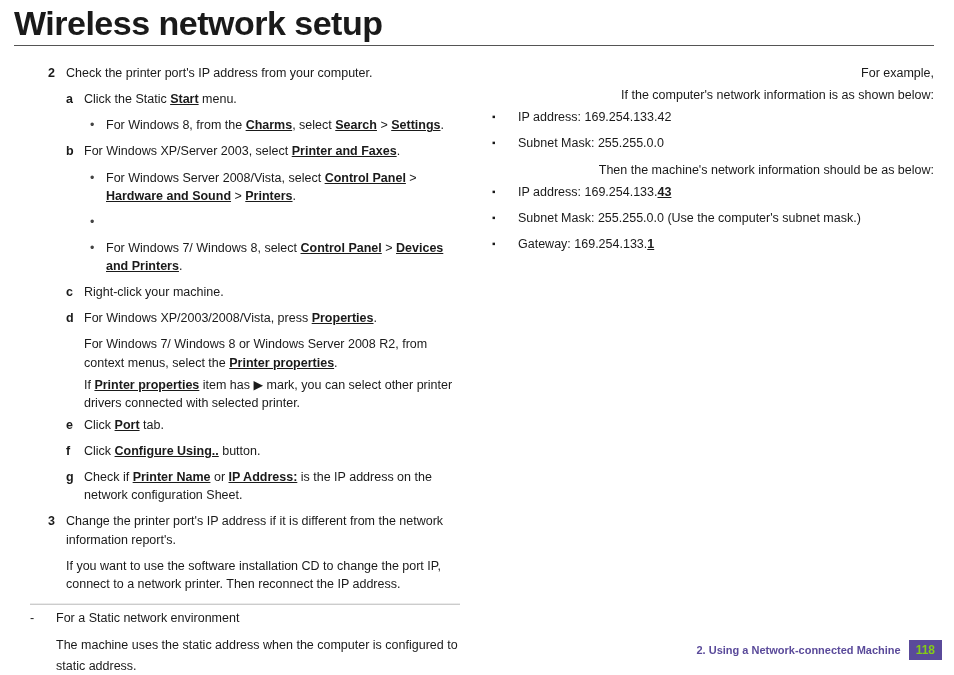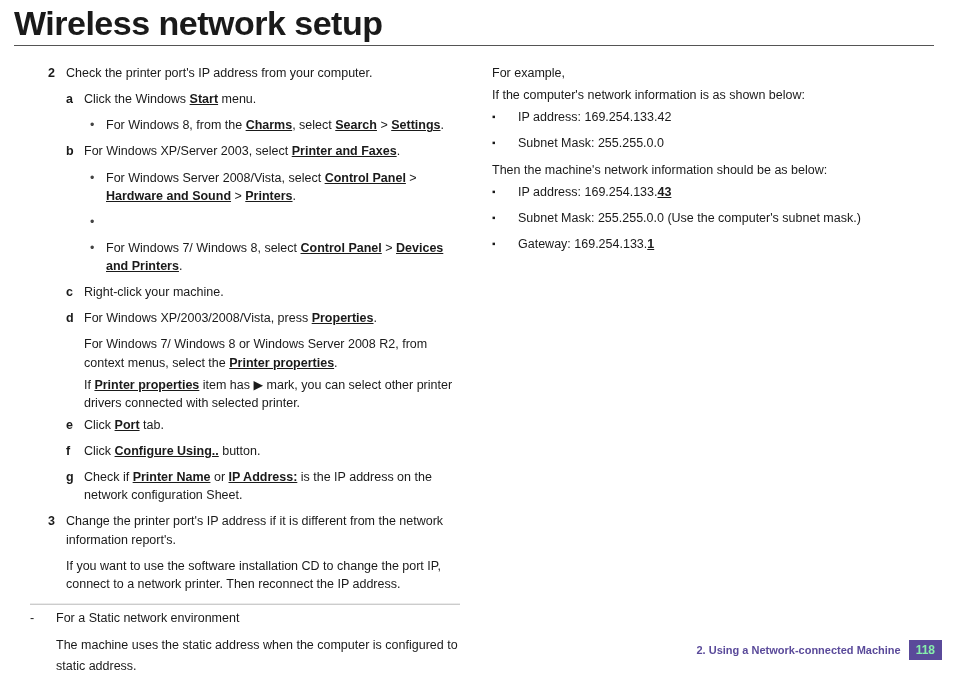--- a/index.html
+++ b/index.html
@@ -17,51 +17,51 @@
   .let-item .let { font-weight: 700; width: 18px; flex: none; }
   .let-item .txt { flex: 1; }
   .sub-item { display: flex; margin-left: 76px; margin-bottom: 4px; }
   .sub-item .dot { width: 16px; flex: none; color: #444; }
   .sub-item .txt { flex: 1; }
   .body-indent { margin-left: 70px; margin-bottom: 4px; }
   .body-indent2 { margin-left: 52px; margin-bottom: 4px; }
   .r-bullet { display: flex; margin-left: 4px; margin-bottom: 6px; }
   .r-bullet .sq { width: 26px; flex: none; font-size: 10px; padding-top: 2px; }
   .r-bullet .txt { flex: 1; }
-  .r-para { margin-left: 4px; margin-bottom: 8px; }
+  .r-para { margin-left: 4px; margin-bottom: 8px; text-align: right; }
   .sep { height: 2px; margin: 10px 0 14px 16px; background: linear-gradient(#fff, #d6d6d6); border-bottom: 1px solid #ccc; }
   .dash-item { display: flex; margin-left: 16px; margin-bottom: 10px; }
   .dash-item .dash { width: 26px; flex: none; }
   .dash-item .txt { flex: 1; }
   .static-body { margin-left: 42px; line-height: 1.7; }
   b { font-weight: 700; text-decoration: underline; }
   .footer { position: absolute; top: 640px; left: 0; width: 954px; display: flex; justify-content: flex-end; align-items: center; padding-right: 12px; gap: 8px; }
   .chap { color: #5a4a9a; font-weight: 700; font-size: 11px; }
-  .pagenum { background: #5a4a9a; color: #86efac; font-weight: 700; font-size: 12px; padding: 3px 7px; }
+  .pagenum { background: #5a4a9a; color: #84cc16; font-weight: 700; font-size: 12px; padding: 3px 7px; }
 </style>
 </head>
 <body>
 
 <div class="page">
   <h1 class="title">Wireless network setup</h1>
   <hr class="rule">
 
   <div class="columns">
 
     <div class="col">
 
       <div class="num-item">
         <div class="num">2</div>
         <div class="txt">Check the printer port's IP address from your computer.</div>
       </div>
 
       <div class="let-item">
         <div class="let">a</div>
         <div class="txt">
-          <span>Click the Windows </span><b>Start</b><span> menu.</span>
+          <span>Click the Static </span><b>Start</b><span> menu.</span>
         </div>
       </div>
 
       <div class="sub-item">
         <div class="dot">•</div>
         <div class="txt">
           <span>For Windows 8, from the </span><b>Charms</b><span>, select </span><b>Search</b><span> &gt; </span><b>Settings</b><span>.</span>
         </div>
       </div>
 

